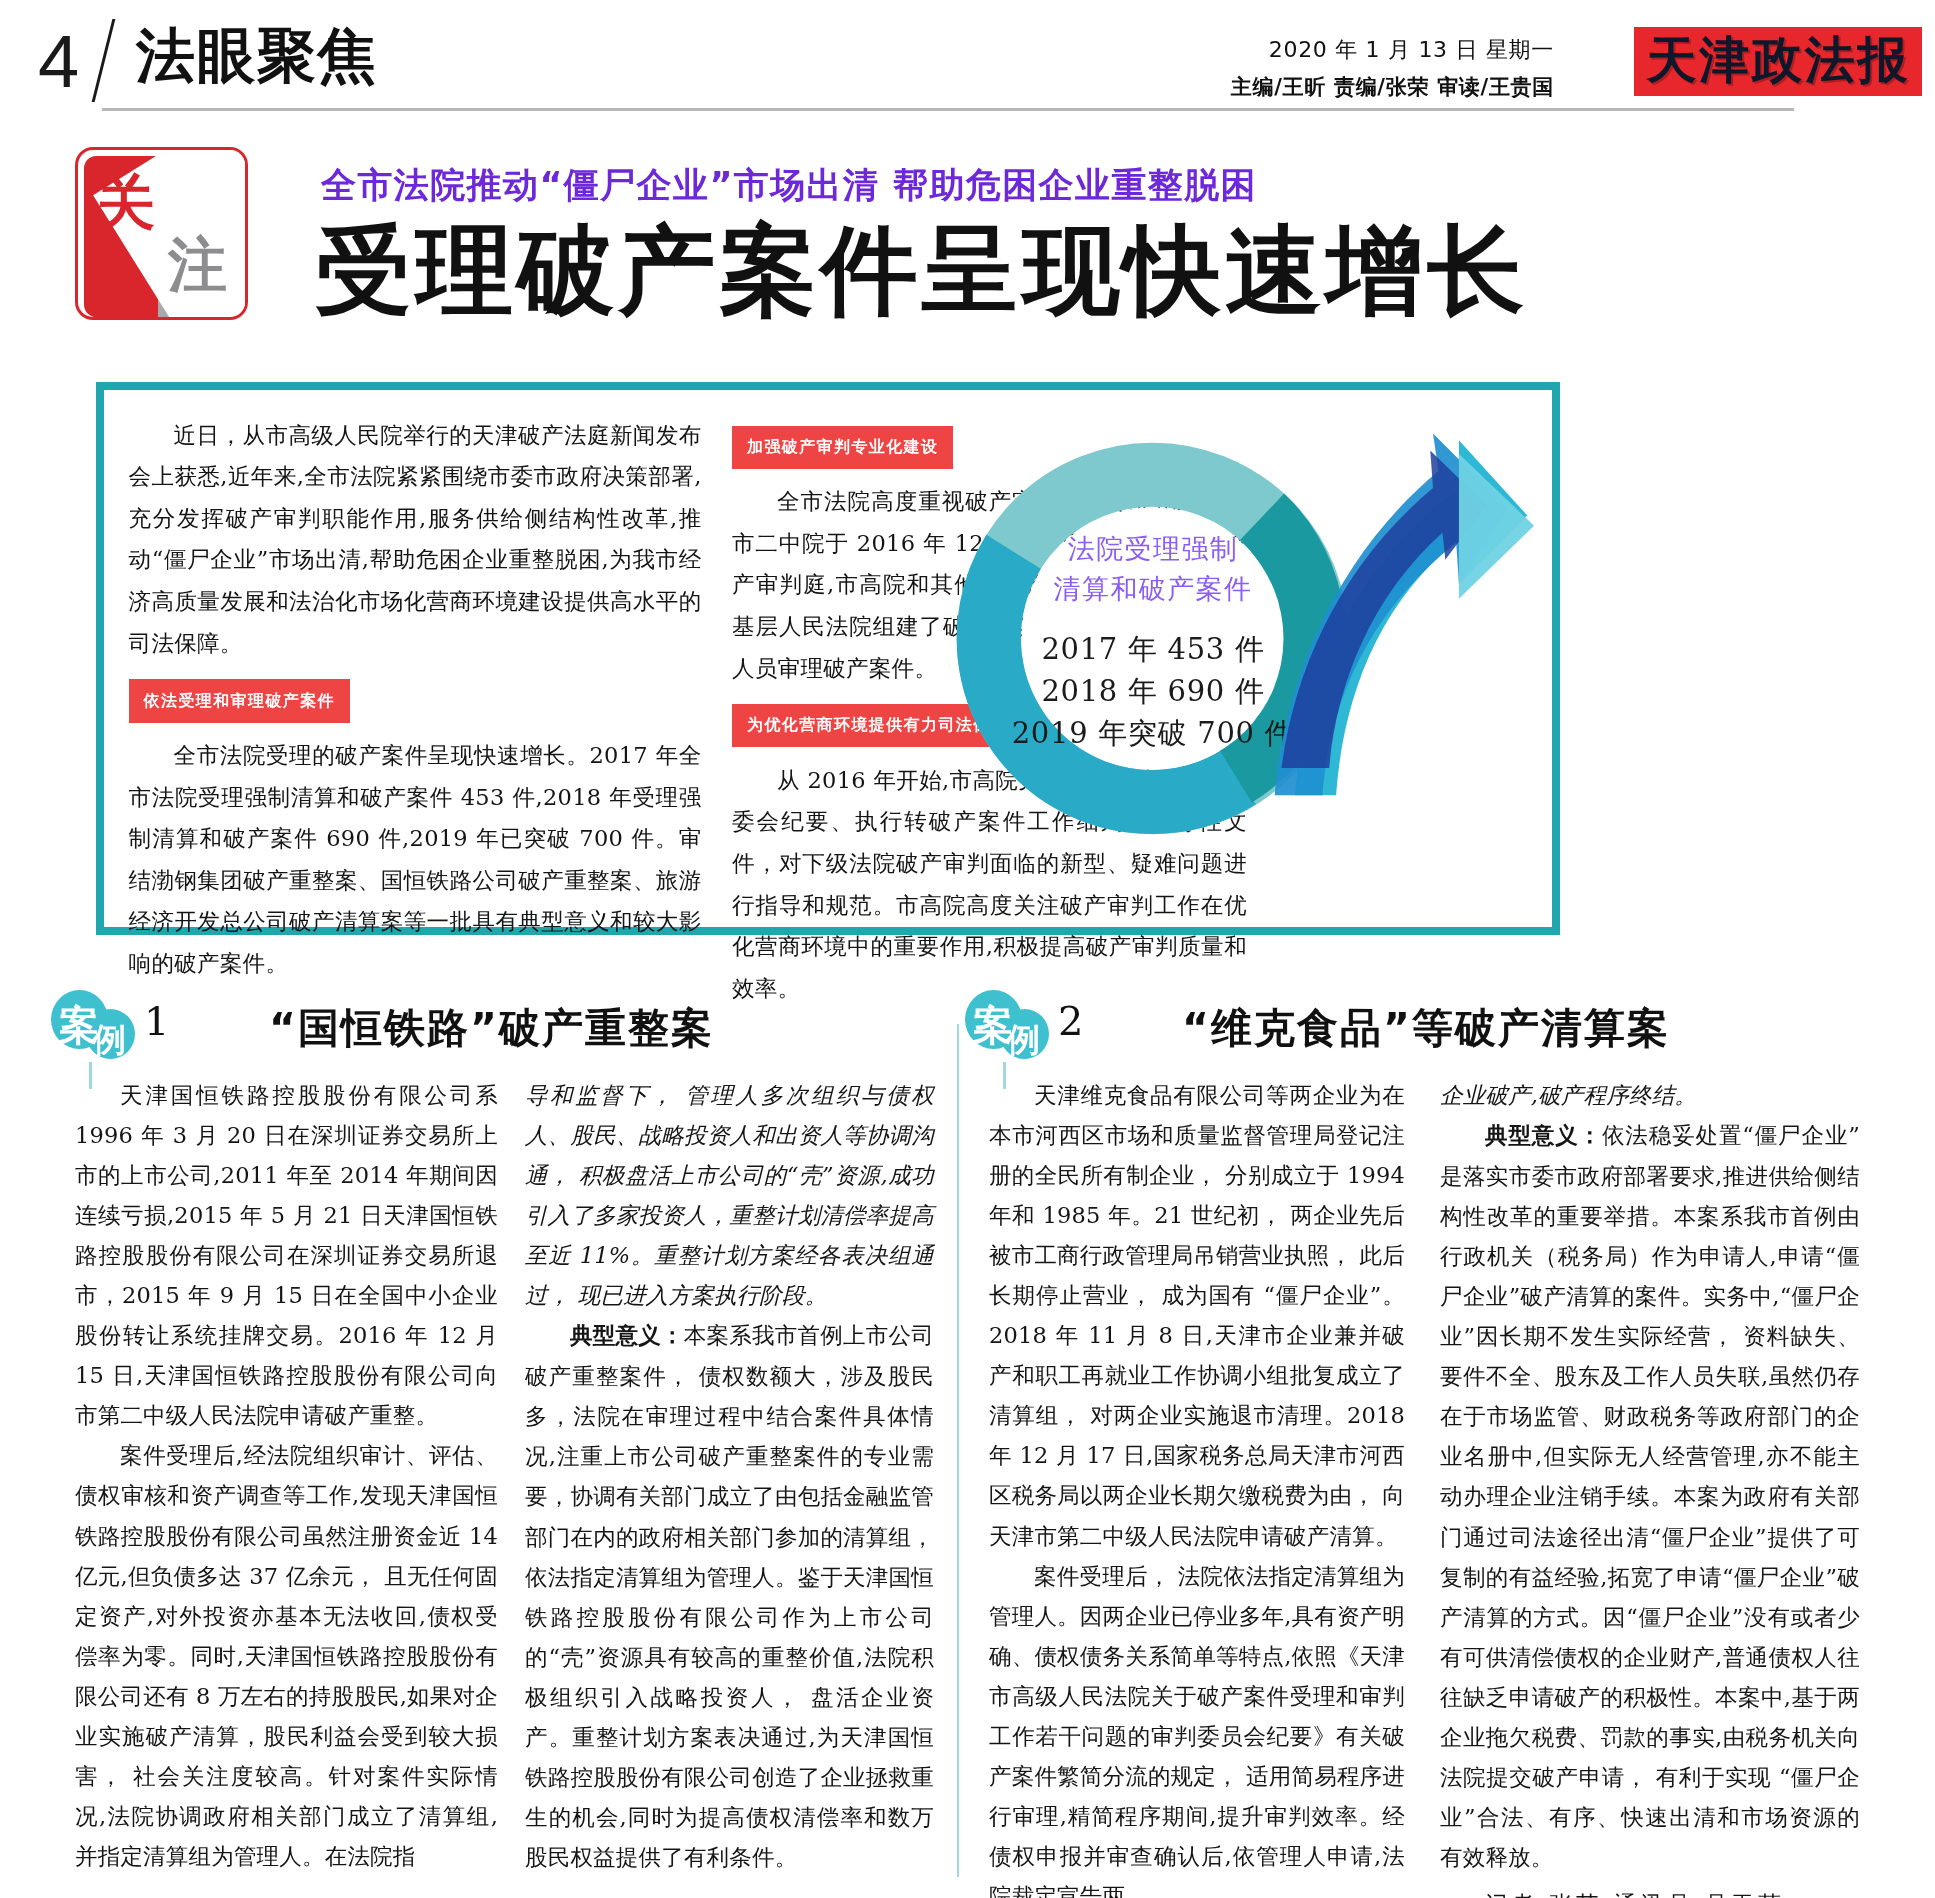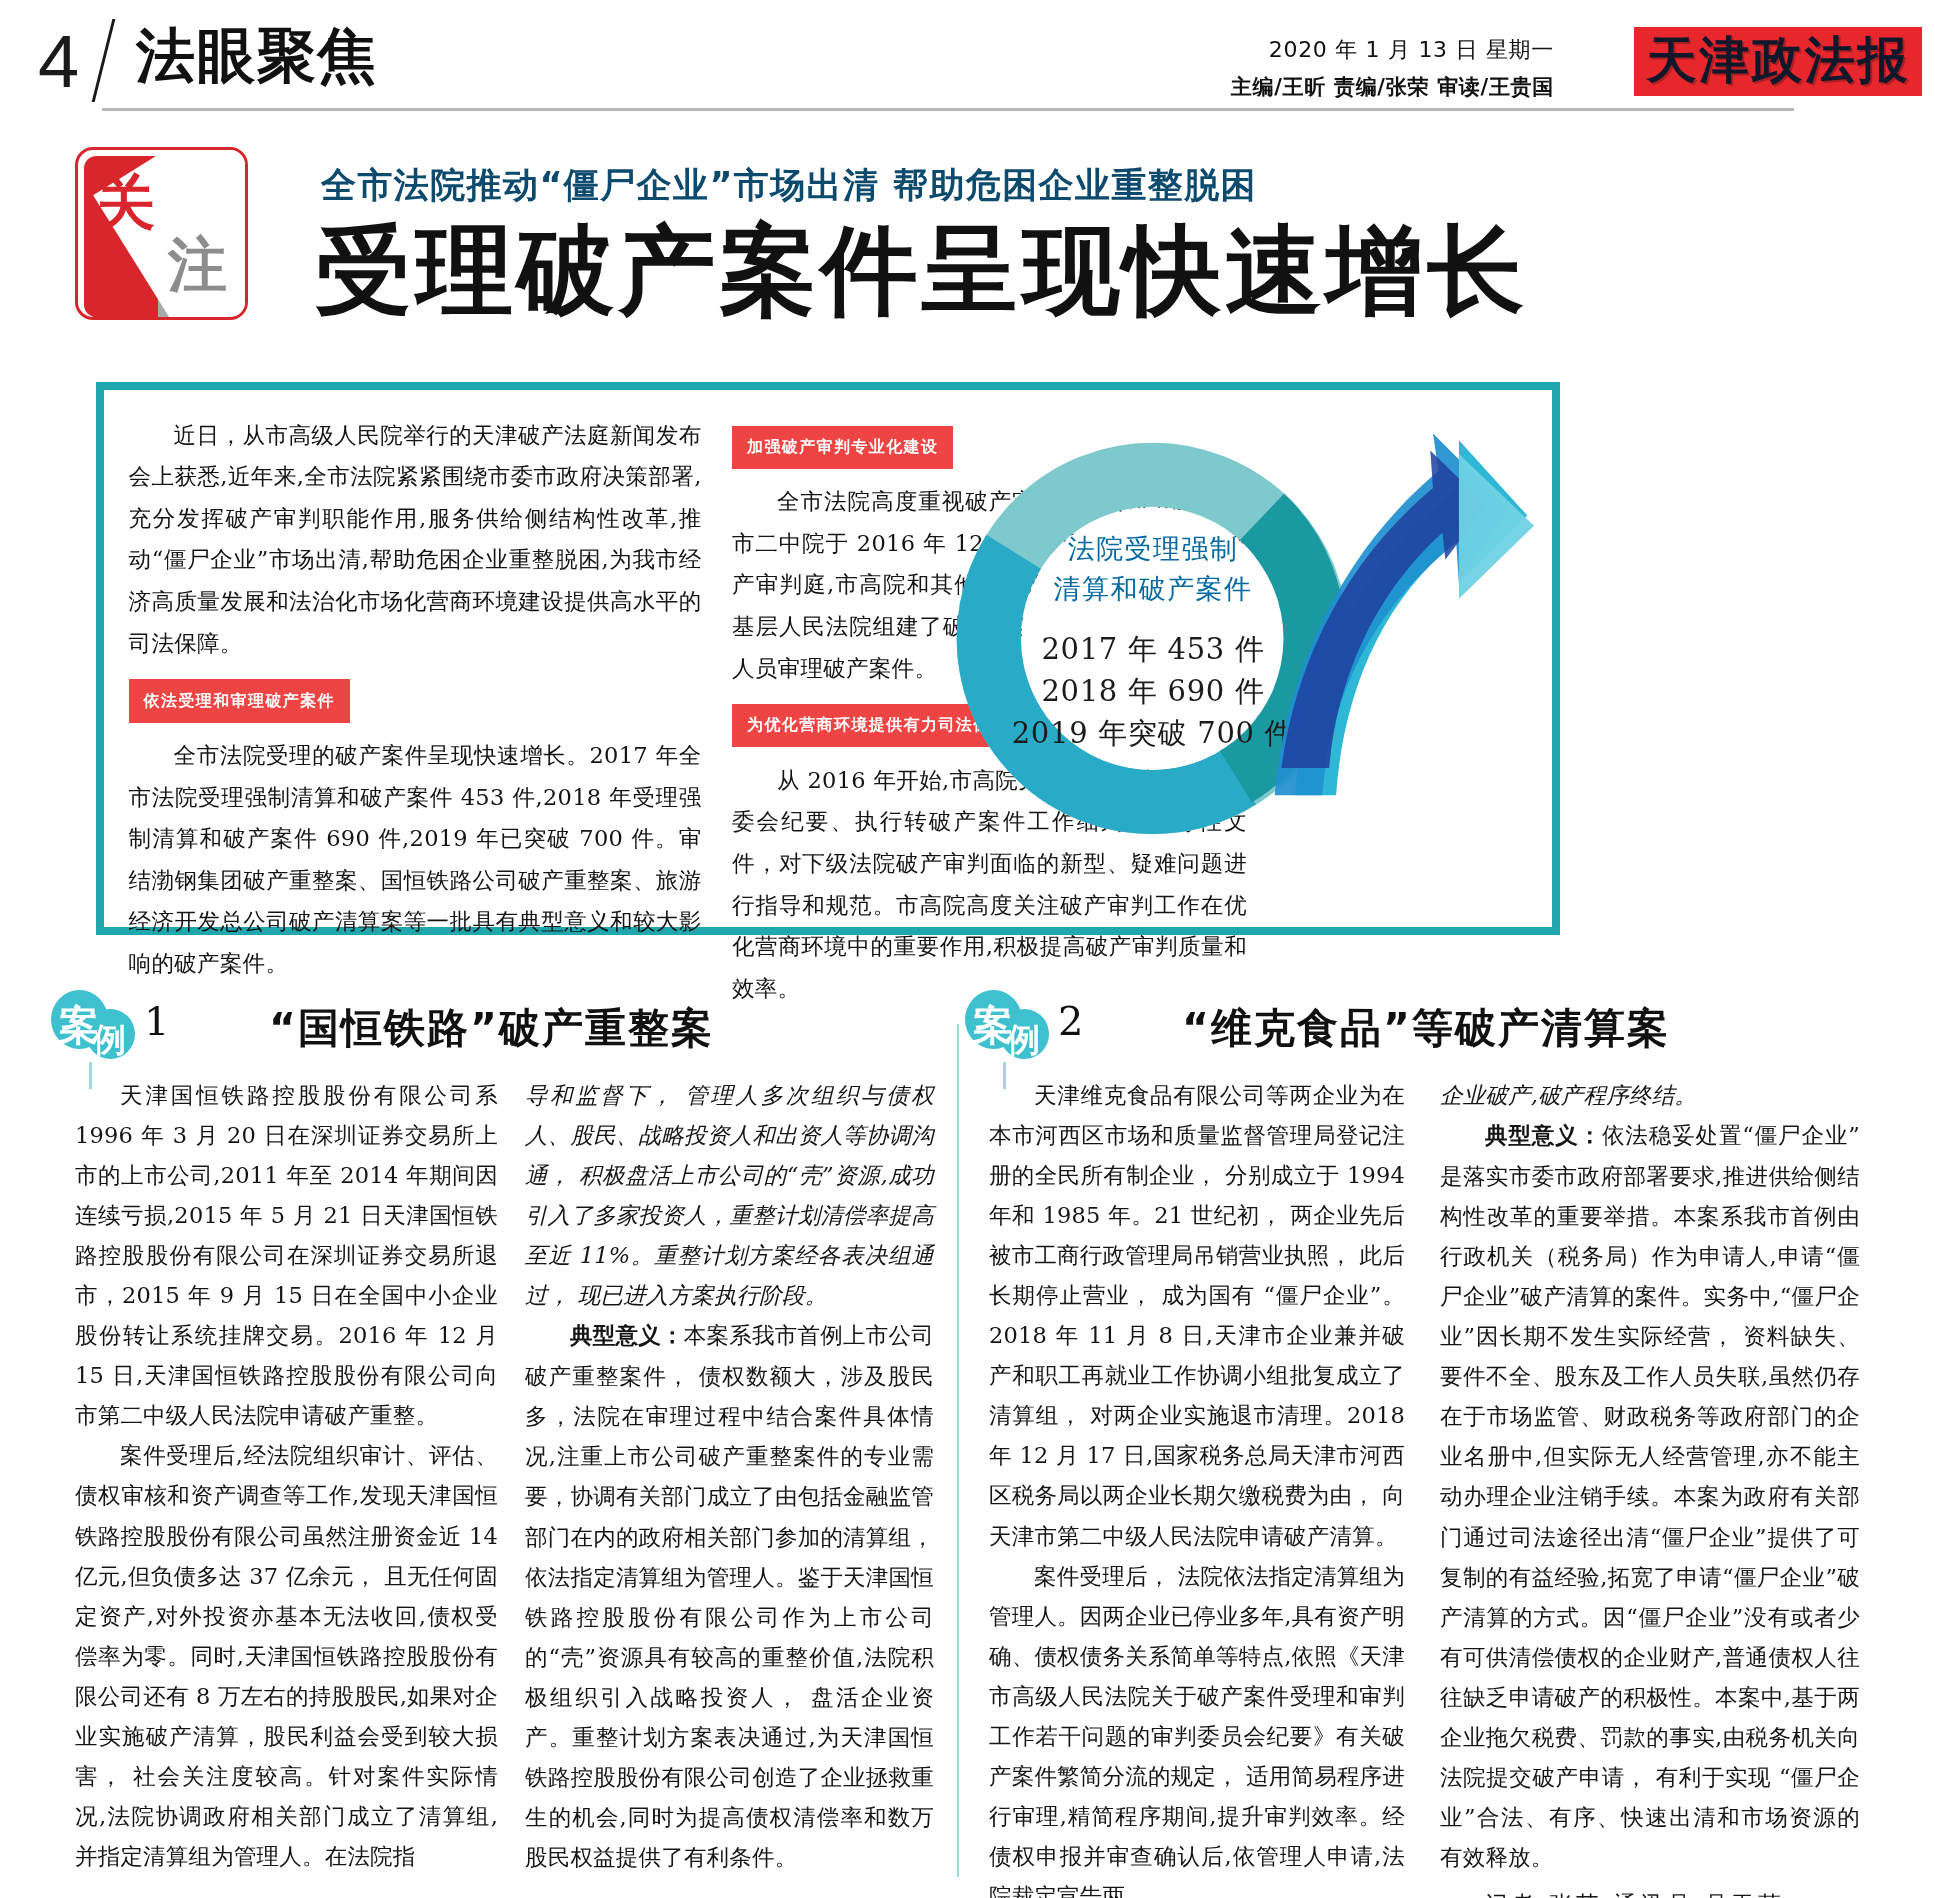--- a/index.html
+++ b/index.html
@@ -77,21 +77,21 @@
     position: absolute;
     font-family: "DejaVu Sans", "Liberation Sans", sans-serif;
     font-weight: bold; font-size: 59px; line-height: 1;
   }
   .kb-ch1 { left: 18px; top: 23px; color: #d9262c; }
   .kb-ch2 { right: 18px; bottom: 23px; color: #8d8d90; }
 
   .subhead {
     position: absolute; left: 321px; top: 162px;
     font-family: "DejaVu Sans", "Liberation Sans", sans-serif;
-    font-size: 35px; font-weight: 600; color: #0c4a6e; letter-spacing: 1.4px;
+    font-size: 35px; font-weight: 600; color: #6d28d9; letter-spacing: 1.4px;
   }
   .headline {
     position: absolute; left: 315px; top: 220px;
     font-family: "DejaVu Sans", "Liberation Sans", sans-serif;
     font-size: 97px; font-weight: bold; color: #111;
     letter-spacing: 4.1px; line-height: 1.05;
   }
 
   
   .infopanel {
@@ -126,21 +126,21 @@
     width: 614px; height: 478px;
   }
   .donut-wrap { position: absolute; left: 20.5px; top: 20.5px; width: 423px; height: 423px; }
   .donut-svg { display:block; }
   .donut-label {
     position: absolute; left: 66px; top: 102px; width: 293px;
     text-align: center;
   }
   .dl-title {
     font-family: "DejaVu Serif", "Liberation Serif", serif;
-    font-size: 27px; color: #0369a1; line-height: 1.5; letter-spacing: 1.4px;
+    font-size: 27px; color: #8b5cf6; line-height: 1.5; letter-spacing: 1.4px;
     margin-bottom: 18px;
   }
   .dl-stat {
     font-family: "DejaVu Serif", "Liberation Serif", serif;
     font-size: 29px; color: #1b1b1b; line-height: 1.45; letter-spacing: 0.7px;
     white-space: nowrap;
   }
   .arrow-svg { position: absolute; right: -6.8px; top: 6.8px; }
 
   

